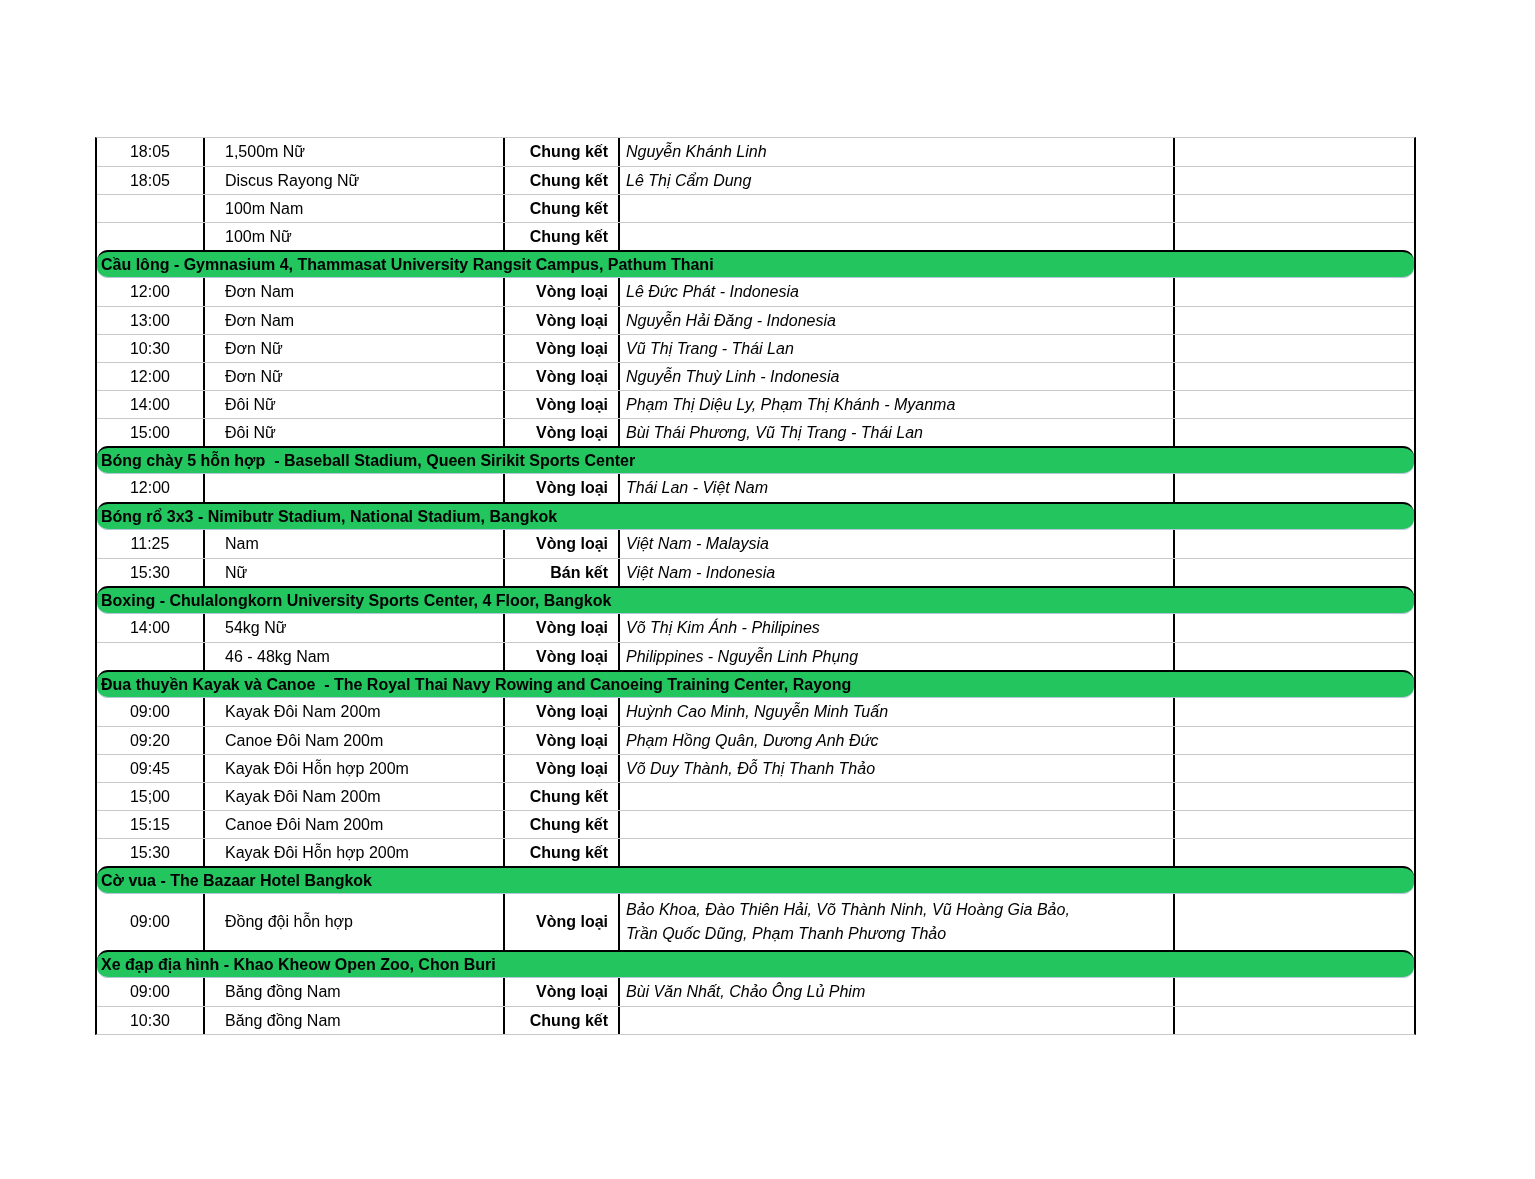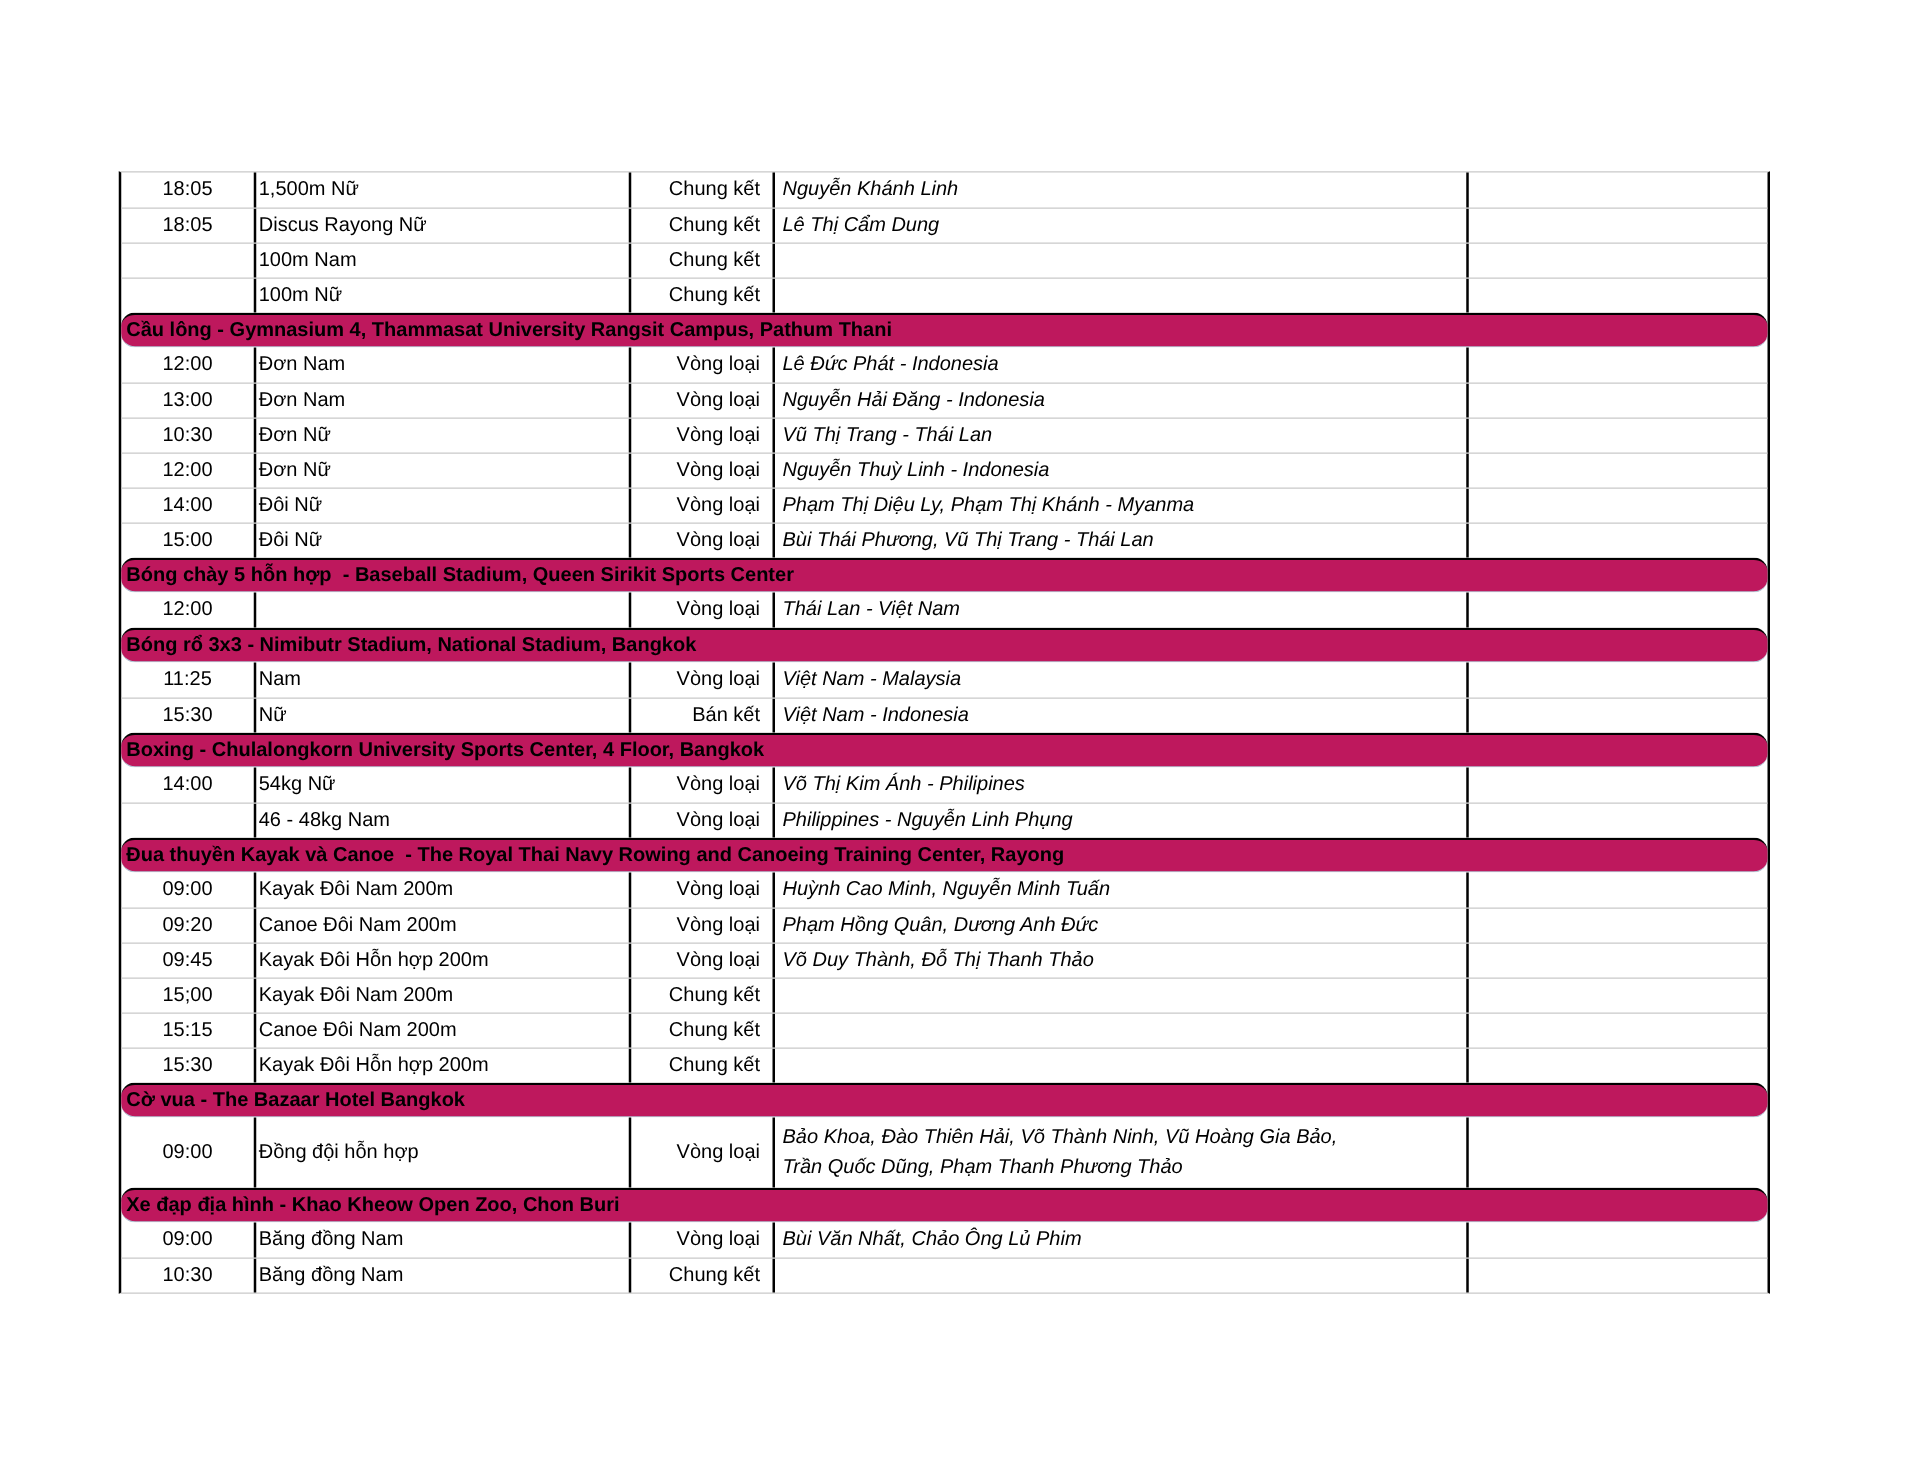--- a/index.html
+++ b/index.html
@@ -29,39 +29,39 @@
     height: 28px;
     border-top: 1px solid #c9c9c9;
   }
   .row.tall { height: 56px; }
   .row:first-child, .band + .row { border-top: none; }
   .band {
     box-sizing: border-box;
     height: 28px;
     display: flex;
     align-items: center;
-    background: #be185d;
+    background: #22c55e;
     border-top: 2px solid #000;
     border-bottom: 1px solid #b3c8d6;
     font-weight: 700;
     padding-left: 4px;
     border-radius: 11px;
   }
   .band span { white-space: pre; }
   .c {
     box-sizing: border-box;
     display: flex;
     align-items: center;
     overflow: hidden;
     white-space: pre;
   }
   .c + .c { border-left: 2px solid #000; }
   .c.time     { width: 106px; justify-content: center; }
-  .c.event    { width: 300px; padding-left: 2px; }
-  .c.round    { width: 115px; justify-content: flex-end; padding-right: 10px; }
+  .c.event    { width: 300px; padding-left: 20px; }
+  .c.round    { width: 115px; justify-content: flex-end; padding-right: 10px; font-weight: bold; }
   .c.athletes { width: 555px; padding-left: 6px; white-space: pre-line; line-height: 24px; font-style: italic; }
   .c.notes    { width: 209px; }
 </style>
 </head>
 <body>
 
 <div class="sheet" id="sheet">
     <div class="row">
       <div class="c time">18:05</div>
       <div class="c event">1,500m Nữ</div>

